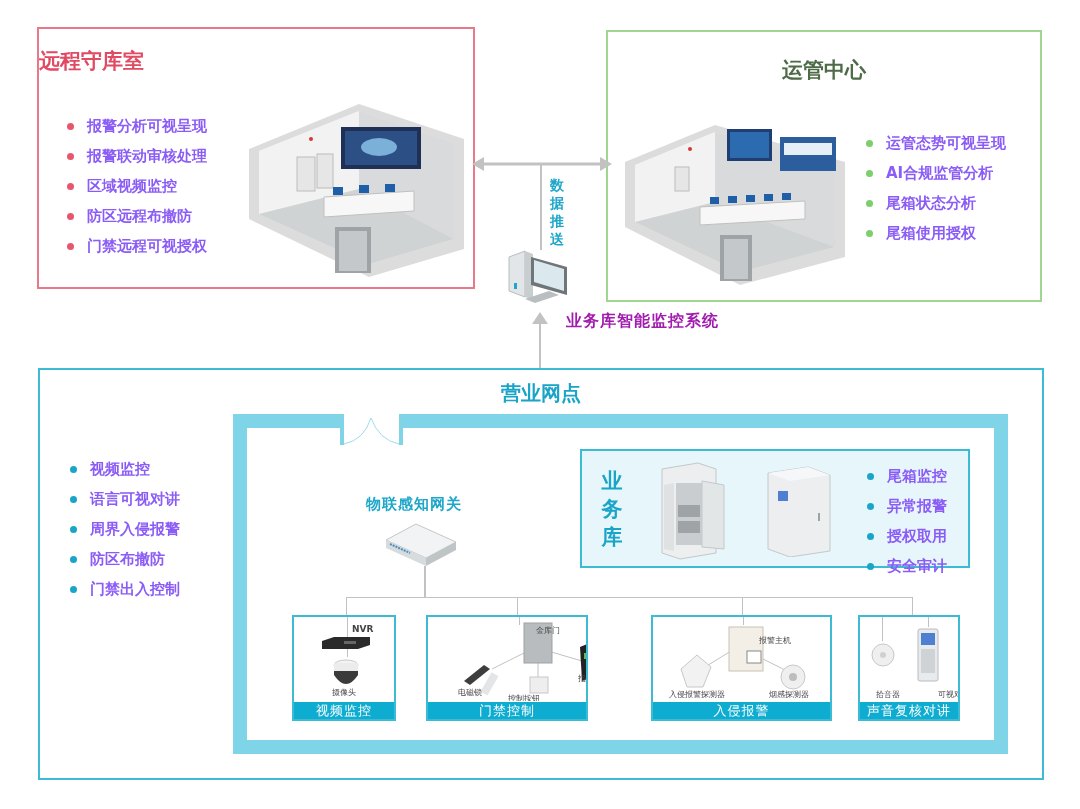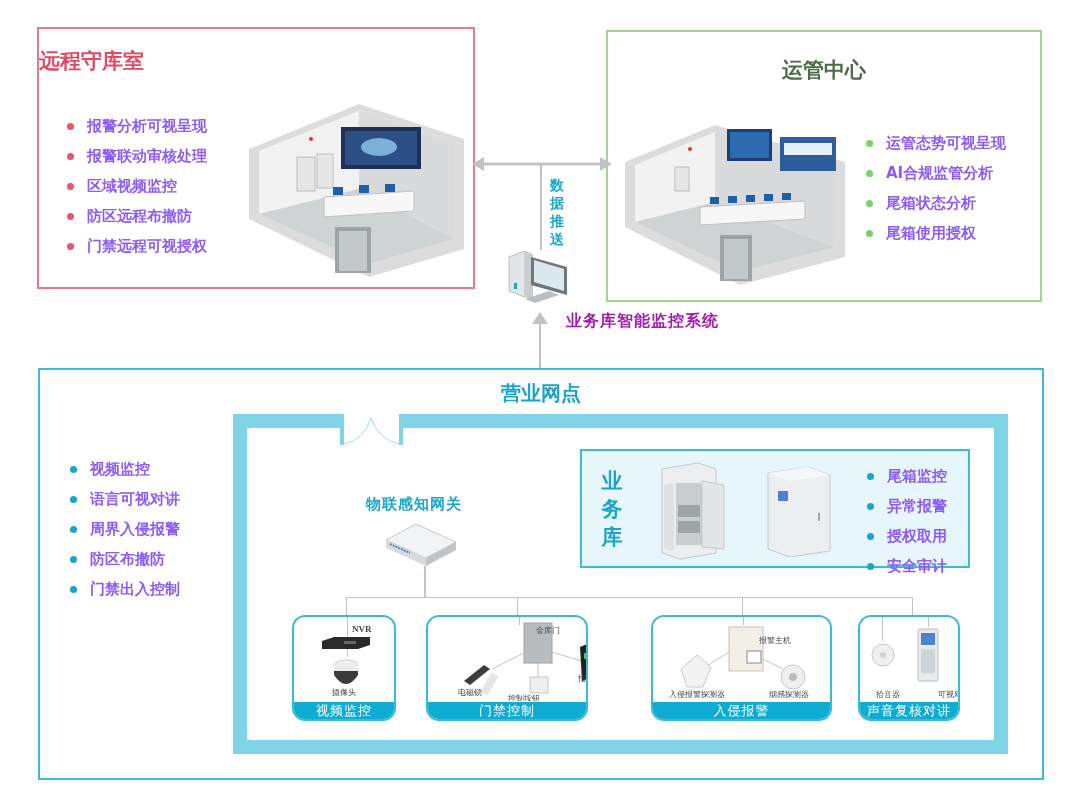--- a/index.html
+++ b/index.html
@@ -41,21 +41,21 @@
   
   .vault { left: 580px; top: 449px; width: 390px; height: 119px; background: #e6f6fb; border: 2px solid #3bbbd4; }
   .vault-title { left: 18px; top: 16px; color: #1aa5c8; font-size: 21px; font-weight: bold; width: 24px; line-height: 28px; text-align: center; }
   .vault-list { left: 285px; top: 10px; }
   .vault-list li { font-size: 14px; height: 24px; line-height: 24px; }
   .vault-list .dot { background: #1aa5c8; margin-right: 11px; }
 
   .gw-label { color: #1ea7c9; font-size: 15px; font-weight: bold; letter-spacing: 1px; }
 
   
-  .dev { position: absolute; border: 2px solid #3bbbd4; border-radius: 13px; background: #fff; overflow: hidden; font-family: Liberation Serif, serif; }
+  .dev { position: absolute; border: 2px solid #3bbbd4; border-radius: 0; background: #fff; overflow: hidden; }
   .dev-foot { position: absolute; left: 0; right: 0; bottom: 0; height: 18px; background: #0eacd0; color: #fff; font-size: 13px; text-align: center; line-height: 18px; border-top: 1px solid #fff; letter-spacing: 1px; }
   .small-label { position: absolute; font-size: 8px; color: #444; white-space: nowrap; }
   .line { position: absolute; background: #c2c2c2; }
 </style>
 </head>
 <body>
 
 <div class="abs panel-remote">
   <div class="abs title-remote">远程守库室</div>
   <ul class="features remote-list">

